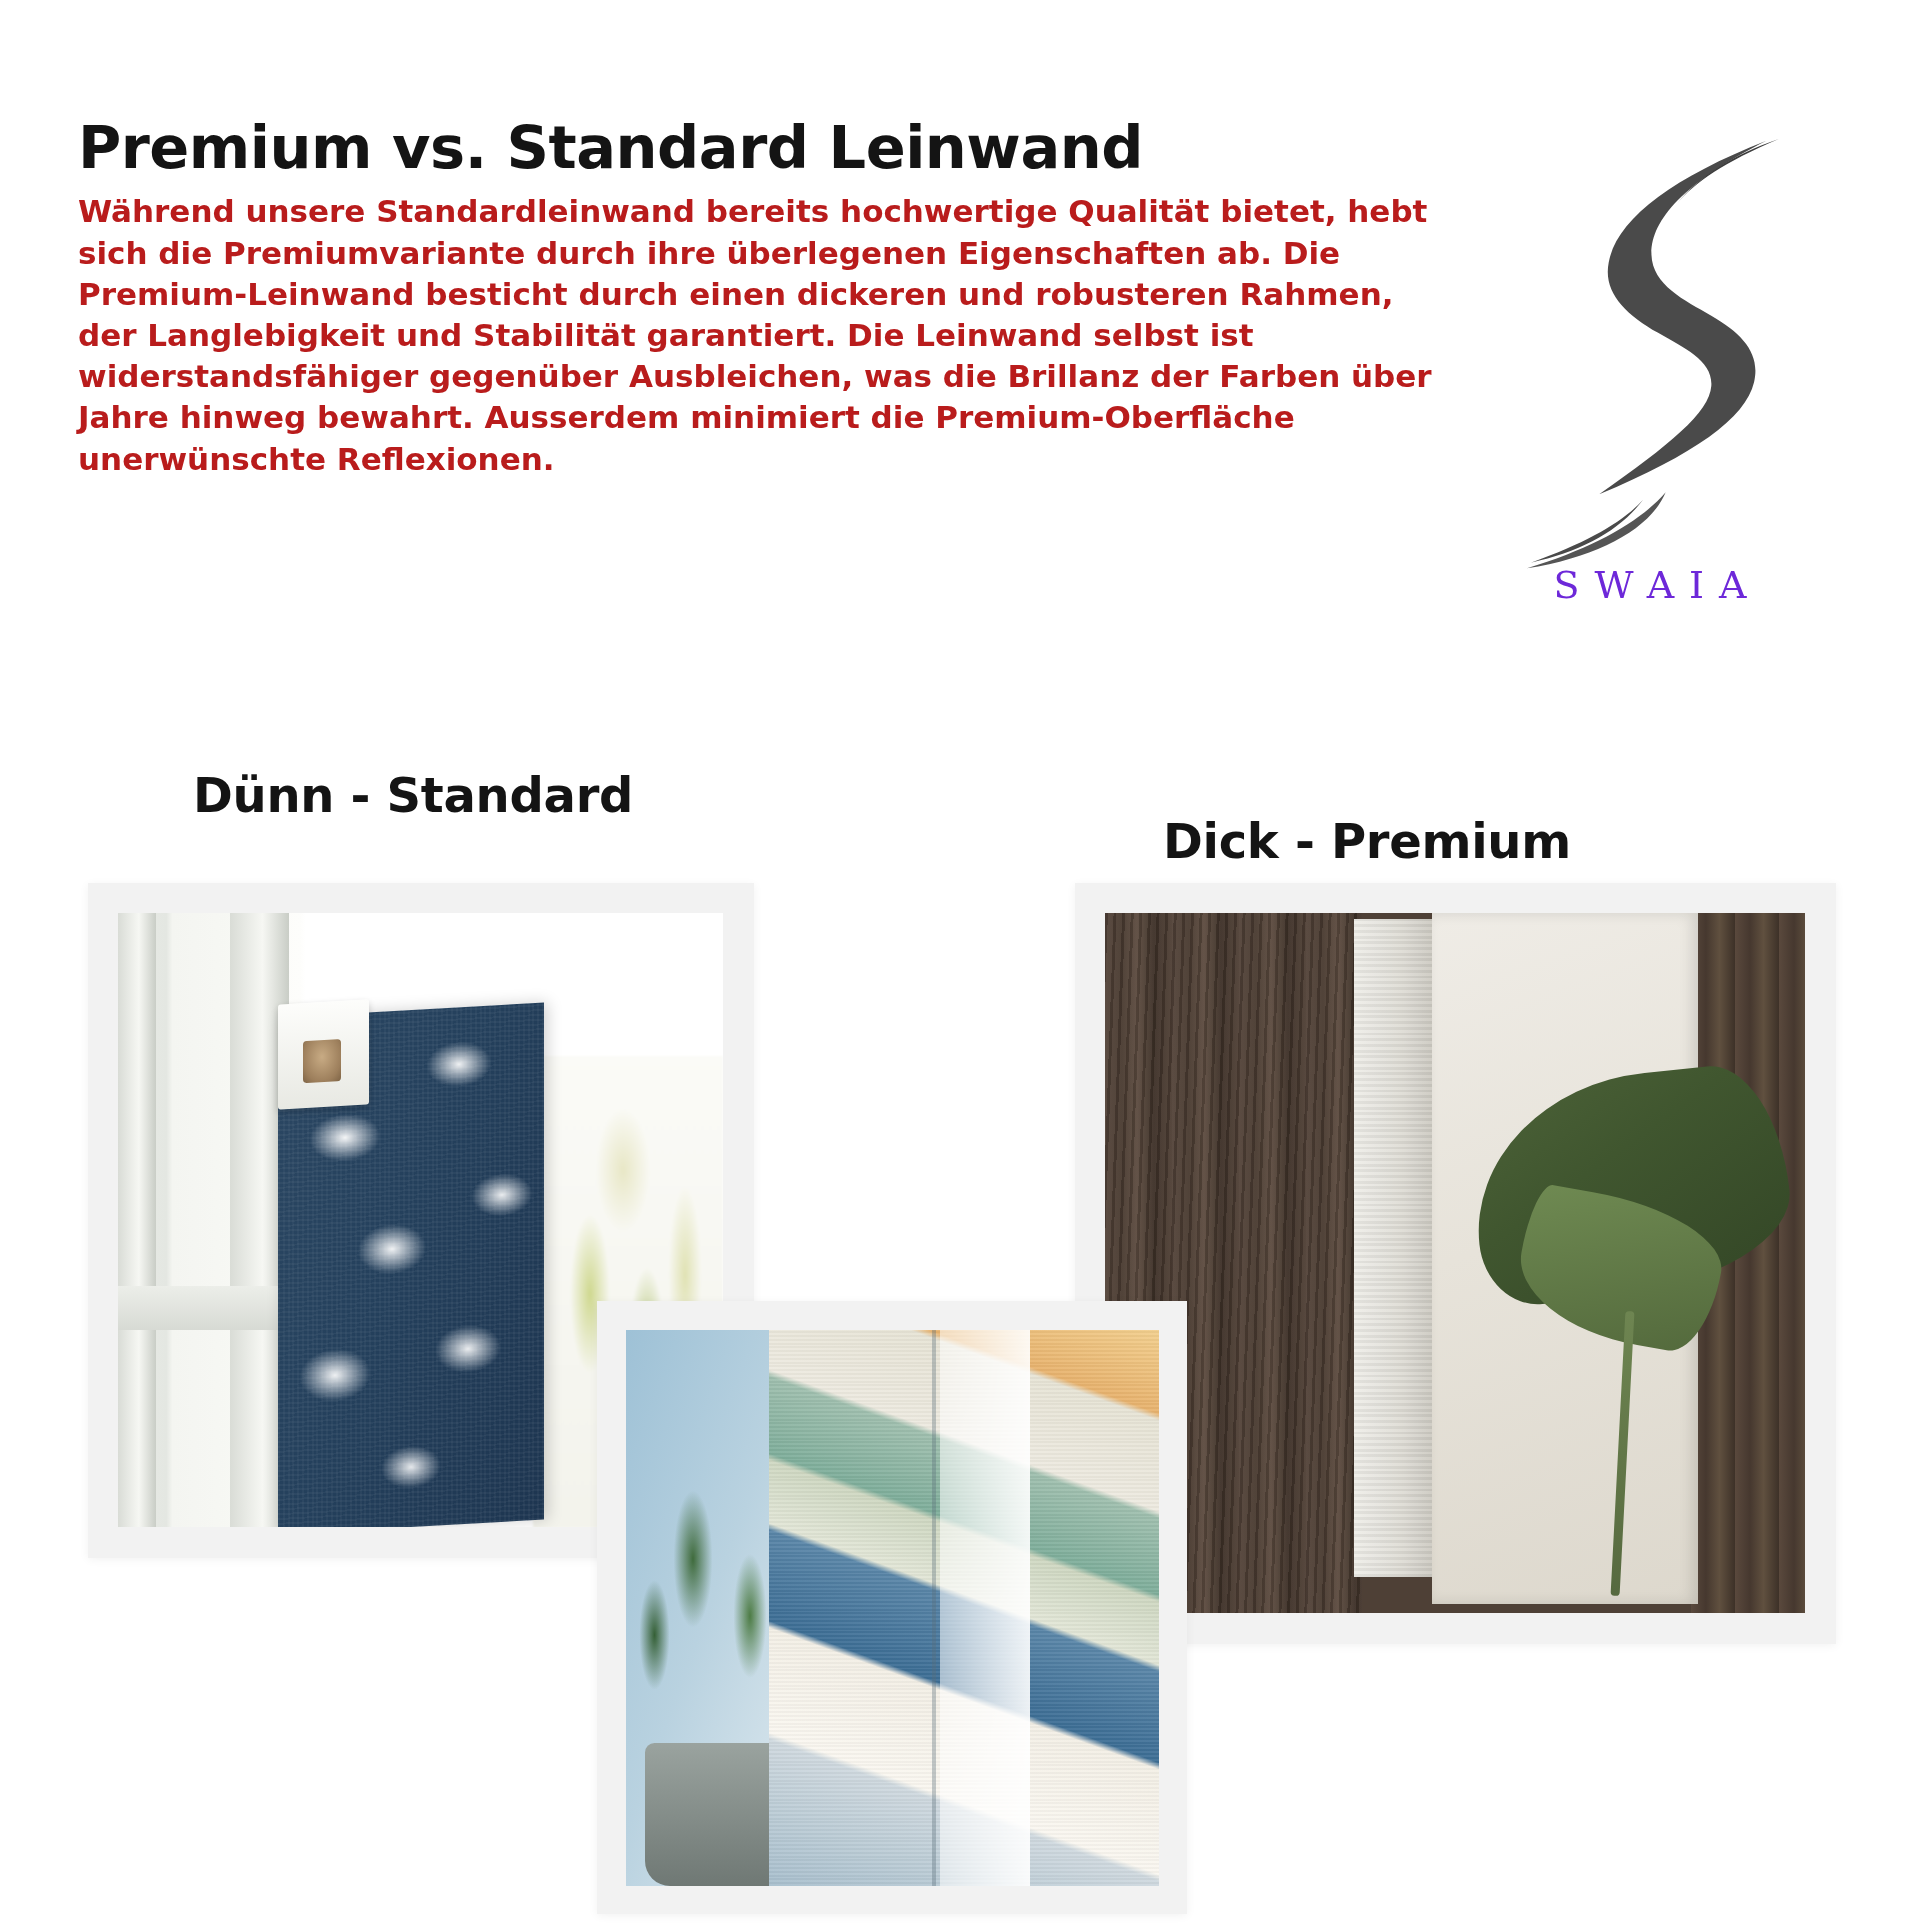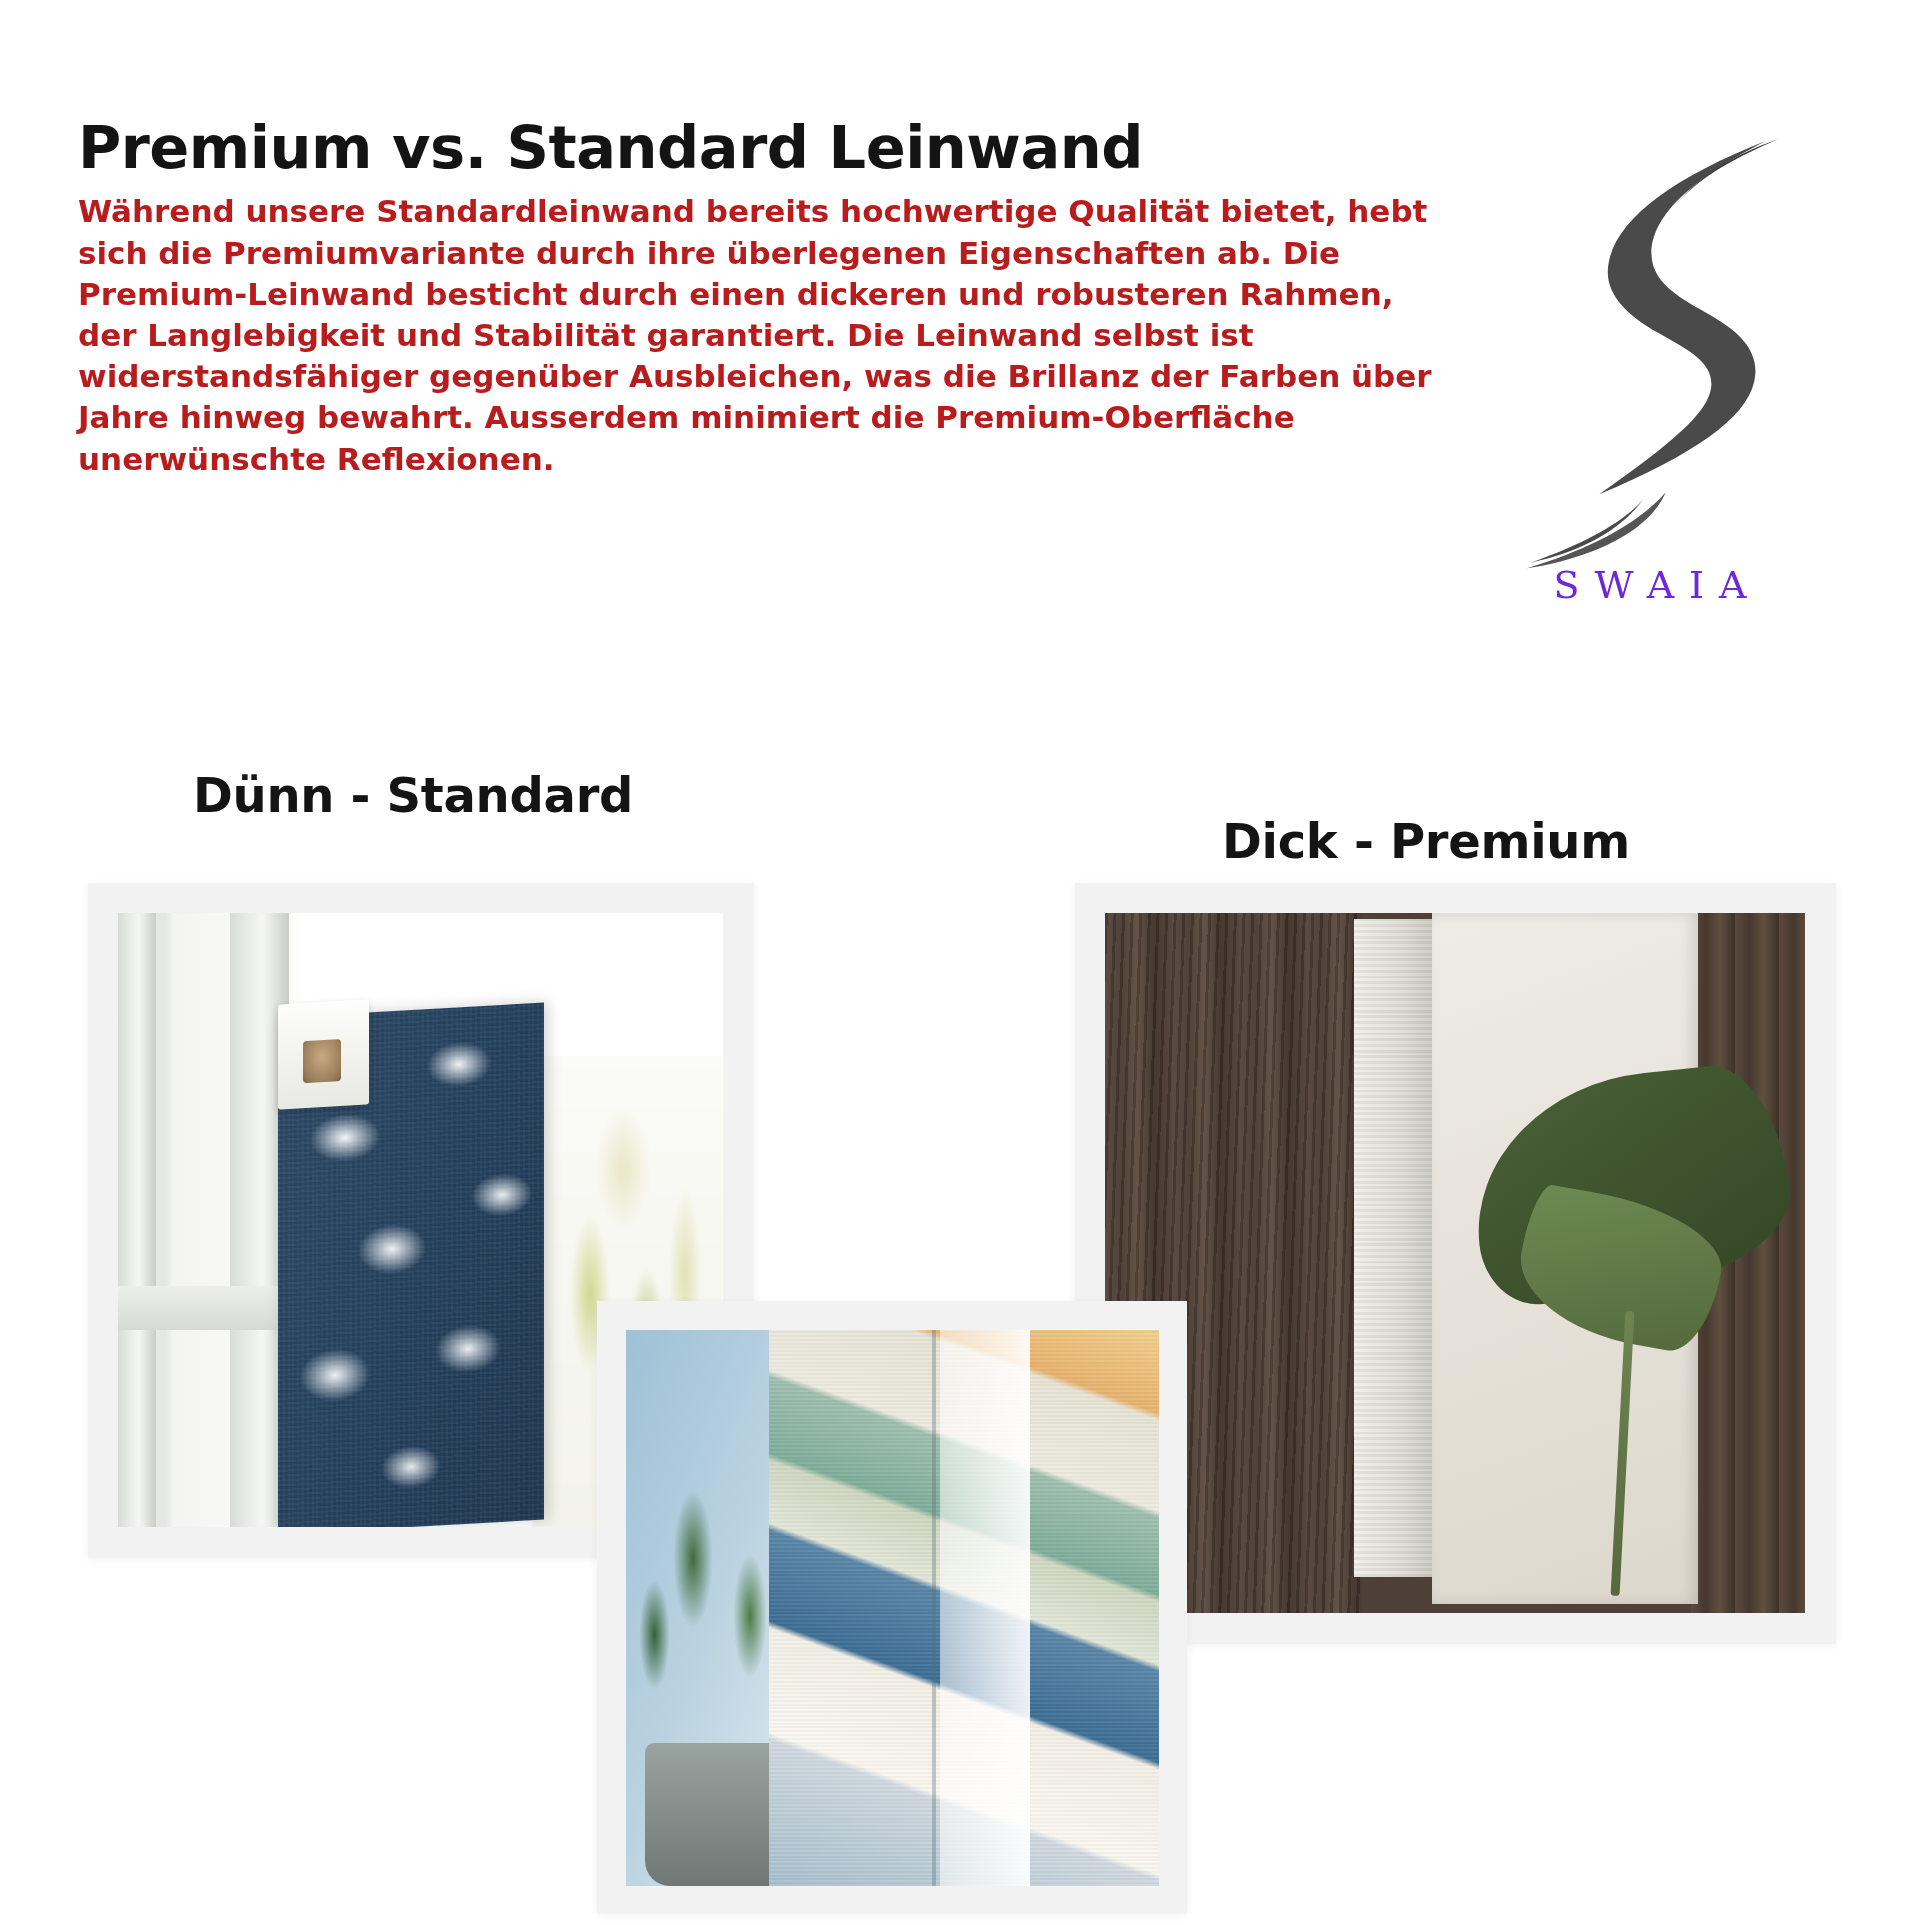--- a/index.html
+++ b/index.html
@@ -72,21 +72,21 @@
 
   
   .label {
     position: absolute;
     font-size: 48px;
     font-weight: 700;
     color: #141414;
     letter-spacing: -0.3px;
   }
   .label-left  { top: 767px; left: 169px; margin-left: 24px; }
-  .label-right { top: 813px; left: 1222px; }
+  .label-right { top: 813px; left: 1163px; }
 
   
   .card {
     position: absolute;
     background: #f2f2f2;
     box-shadow: 0 1.9px 9.5px rgba(0,0,0,0.06);
   }
   .card .photo {
     position: absolute;
     overflow: hidden;

